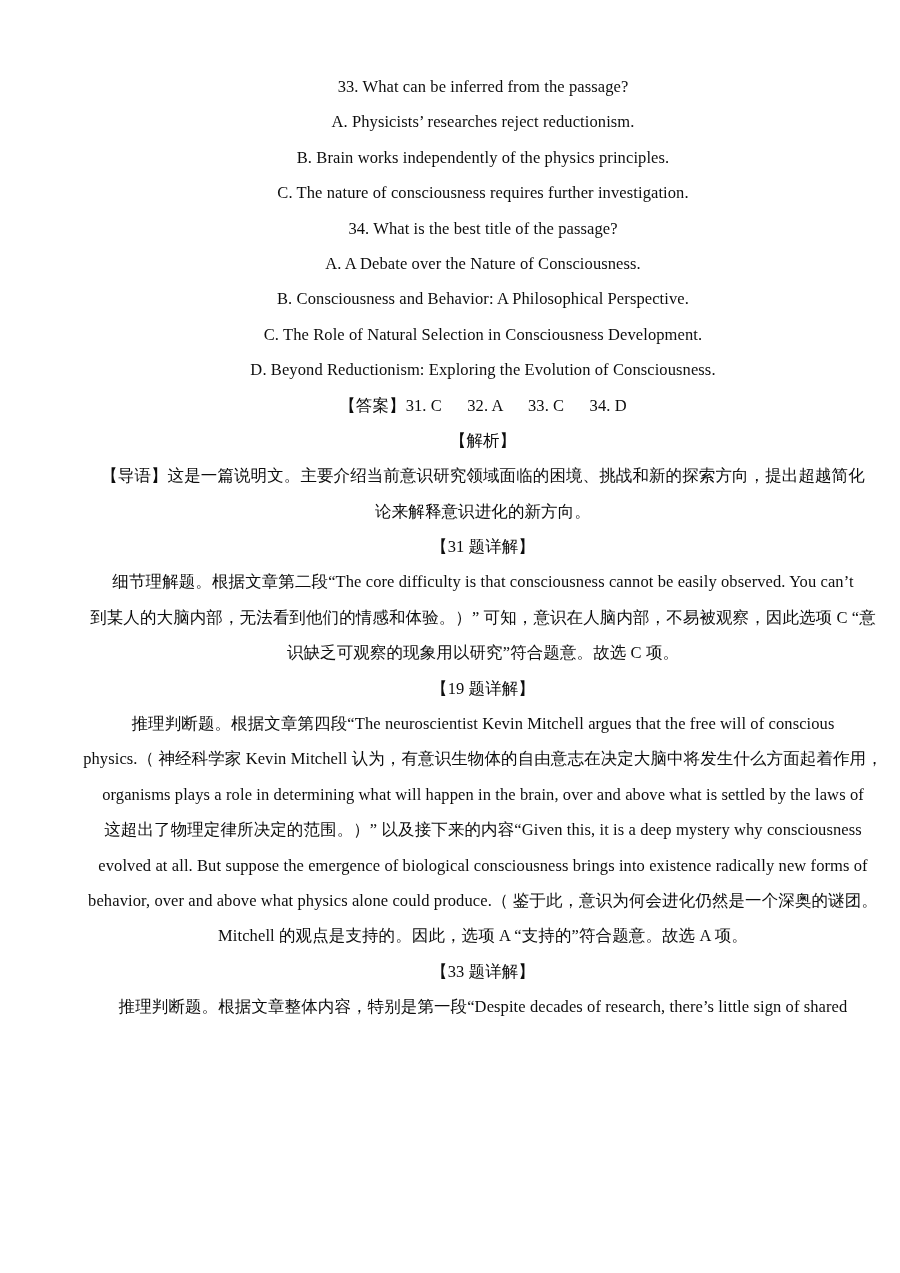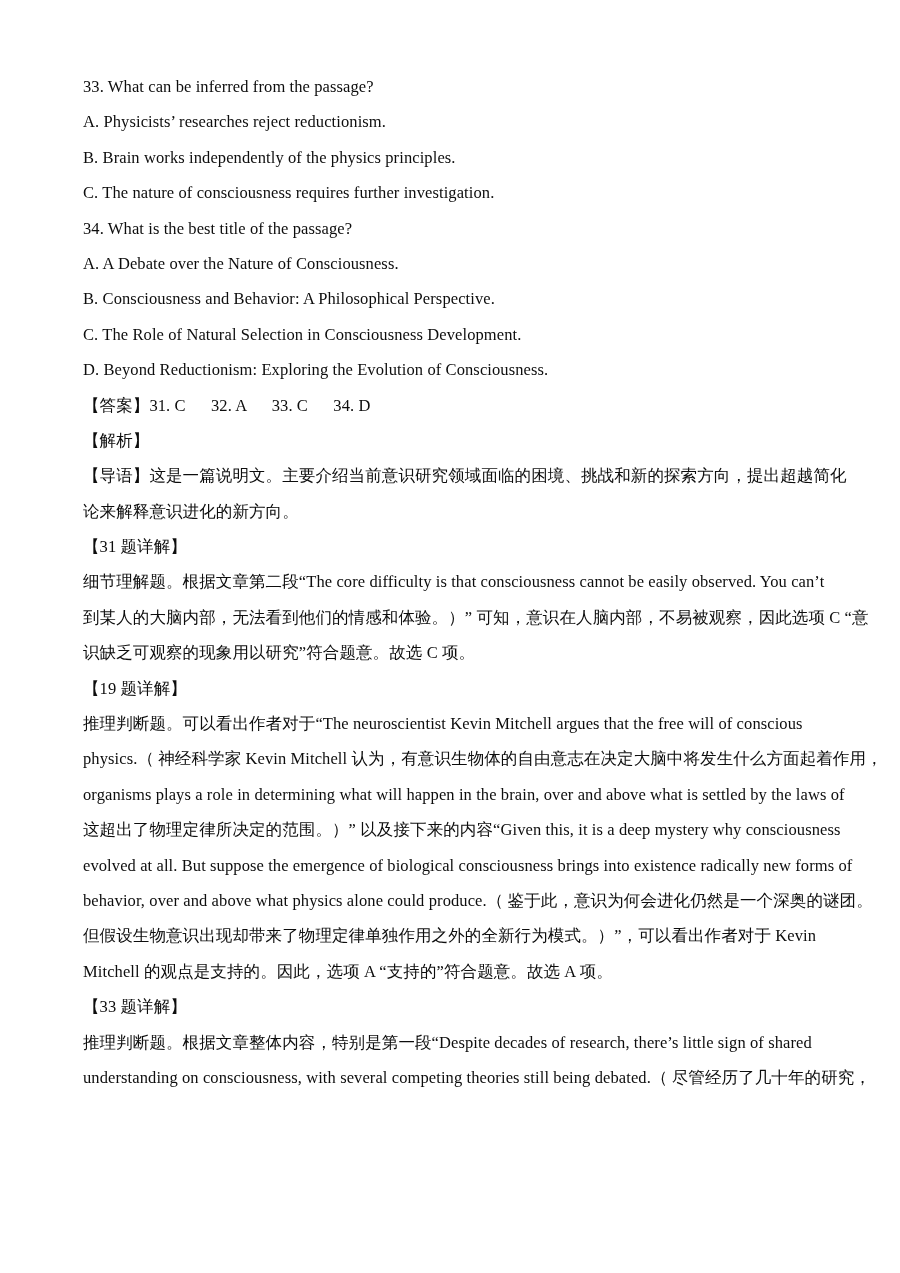--- a/index.html
+++ b/index.html
@@ -14,20 +14,21 @@
     background: #ffffff;
     color: #0d0d0d;
     font-family: "Liberation Serif", "DejaVu Serif", serif;
     overflow: hidden;
   }
   .lines {
     position: absolute;
     left: 83px;
     top: 69px;
     width: 800px;
+    text-align: center;
   }
   .line {
     height: 35.4px;
     line-height: 35.4px;
     font-size: 16.5px;
     white-space: pre;
     letter-spacing: 0.1px;
     overflow: hidden;
   }
 </style>
@@ -47,25 +48,23 @@
       <div class="line">D. Beyond Reductionism: Exploring the Evolution of Consciousness.</div>
       <div class="line">【答案】31. C      32. A      33. C      34. D</div>
       <div class="line">【解析】</div>
       <div class="line">【导语】这是一篇说明文。主要介绍当前意识研究领域面临的困境、挑战和新的探索方向，提出超越简化</div>
       <div class="line">论来解释意识进化的新方向。</div>
       <div class="line">【31 题详解】</div>
       <div class="line">细节理解题。根据文章第二段“The core difficulty is that consciousness cannot be easily observed. You can’t</div>
       <div class="line">到某人的大脑内部，无法看到他们的情感和体验。）” 可知，意识在人脑内部，不易被观察，因此选项 C “意</div>
       <div class="line">识缺乏可观察的现象用以研究”符合题意。故选 C 项。</div>
       <div class="line">【19 题详解】</div>
-      <div class="line">推理判断题。可以看出作者对于“The neuroscientist Kevin Mitchell argues that the free will of conscious</div>
+      <div class="line">推理判断题。根据文章第四段“The neuroscientist Kevin Mitchell argues that the free will of conscious</div>
       <div class="line">physics.（ 神经科学家 Kevin Mitchell 认为，有意识生物体的自由意志在决定大脑中将发生什么方面起着作用，</div>
       <div class="line">organisms plays a role in determining what will happen in the brain, over and above what is settled by the laws of</div>
       <div class="line">这超出了物理定律所决定的范围。）” 以及接下来的内容“Given this, it is a deep mystery why consciousness</div>
       <div class="line">evolved at all. But suppose the emergence of biological consciousness brings into existence radically new forms of</div>
       <div class="line">behavior, over and above what physics alone could produce.（ 鉴于此，意识为何会进化仍然是一个深奥的谜团。</div>
-      <div class="line">但假设生物意识出现却带来了物理定律单独作用之外的全新行为模式。）”，可以看出作者对于 Kevin</div>
       <div class="line">Mitchell 的观点是支持的。因此，选项 A “支持的”符合题意。故选 A 项。</div>
       <div class="line">【33 题详解】</div>
       <div class="line">推理判断题。根据文章整体内容，特别是第一段“Despite decades of research, there’s little sign of shared</div>
-      <div class="line">understanding on consciousness, with several competing theories still being debated.（ 尽管经历了几十年的研究，</div>
     </div>
 </div>
 
 </body></html>

